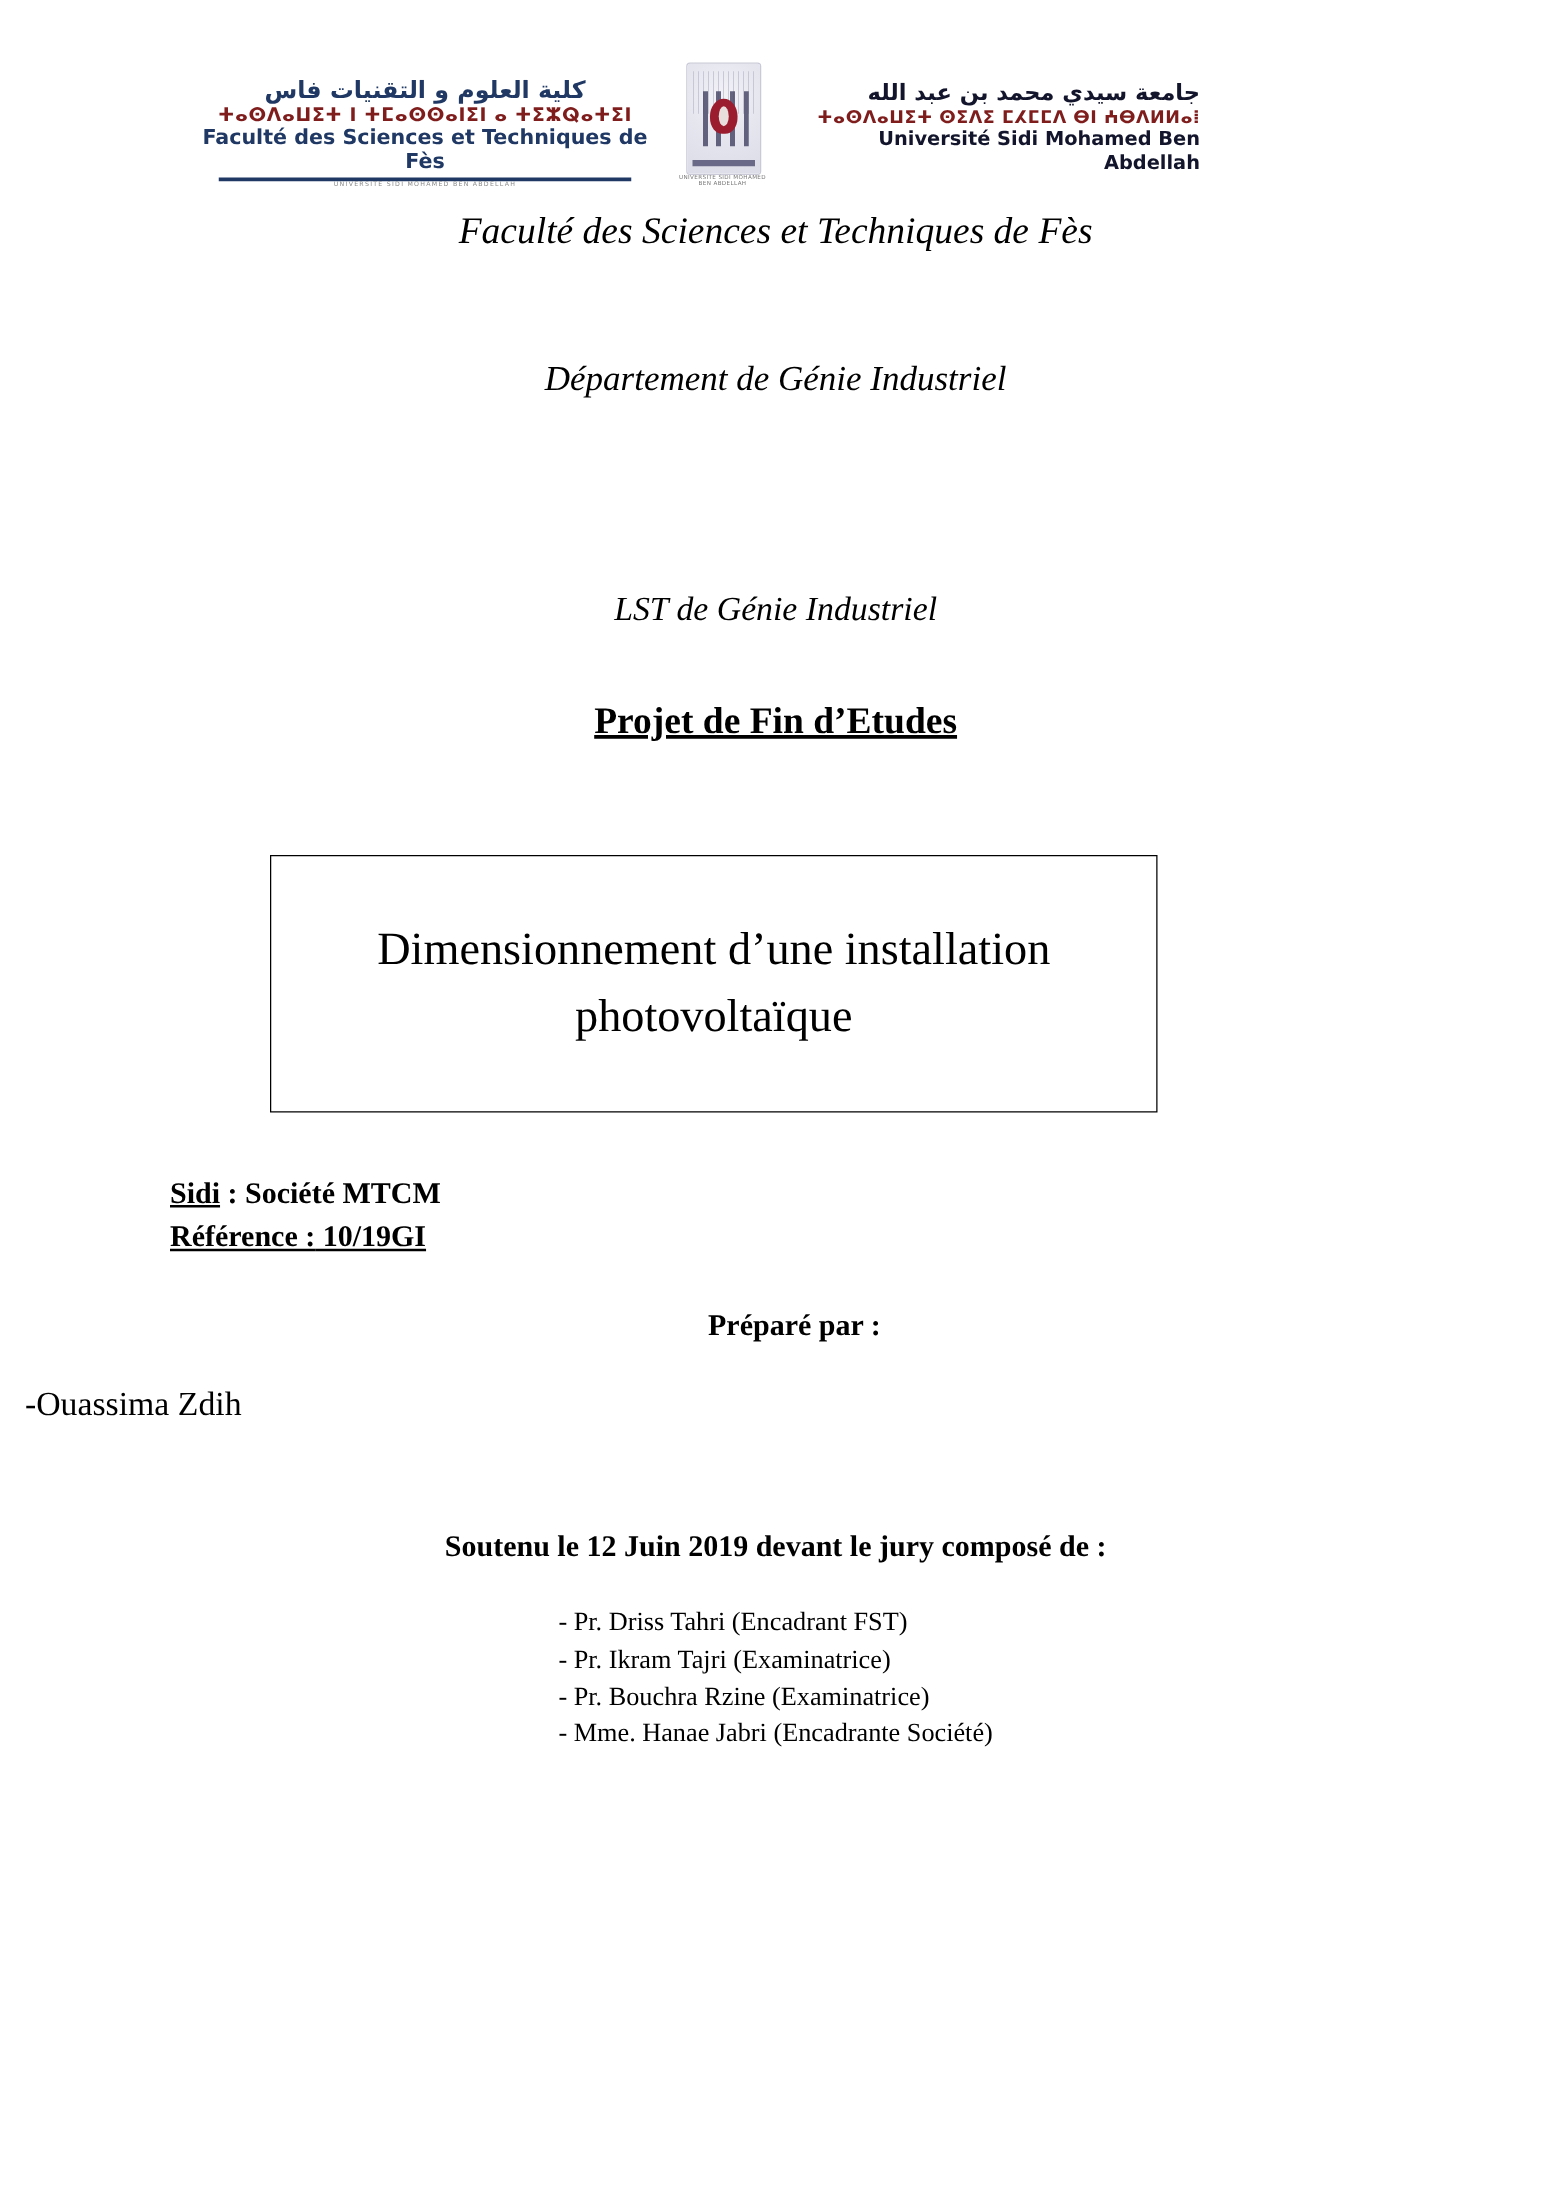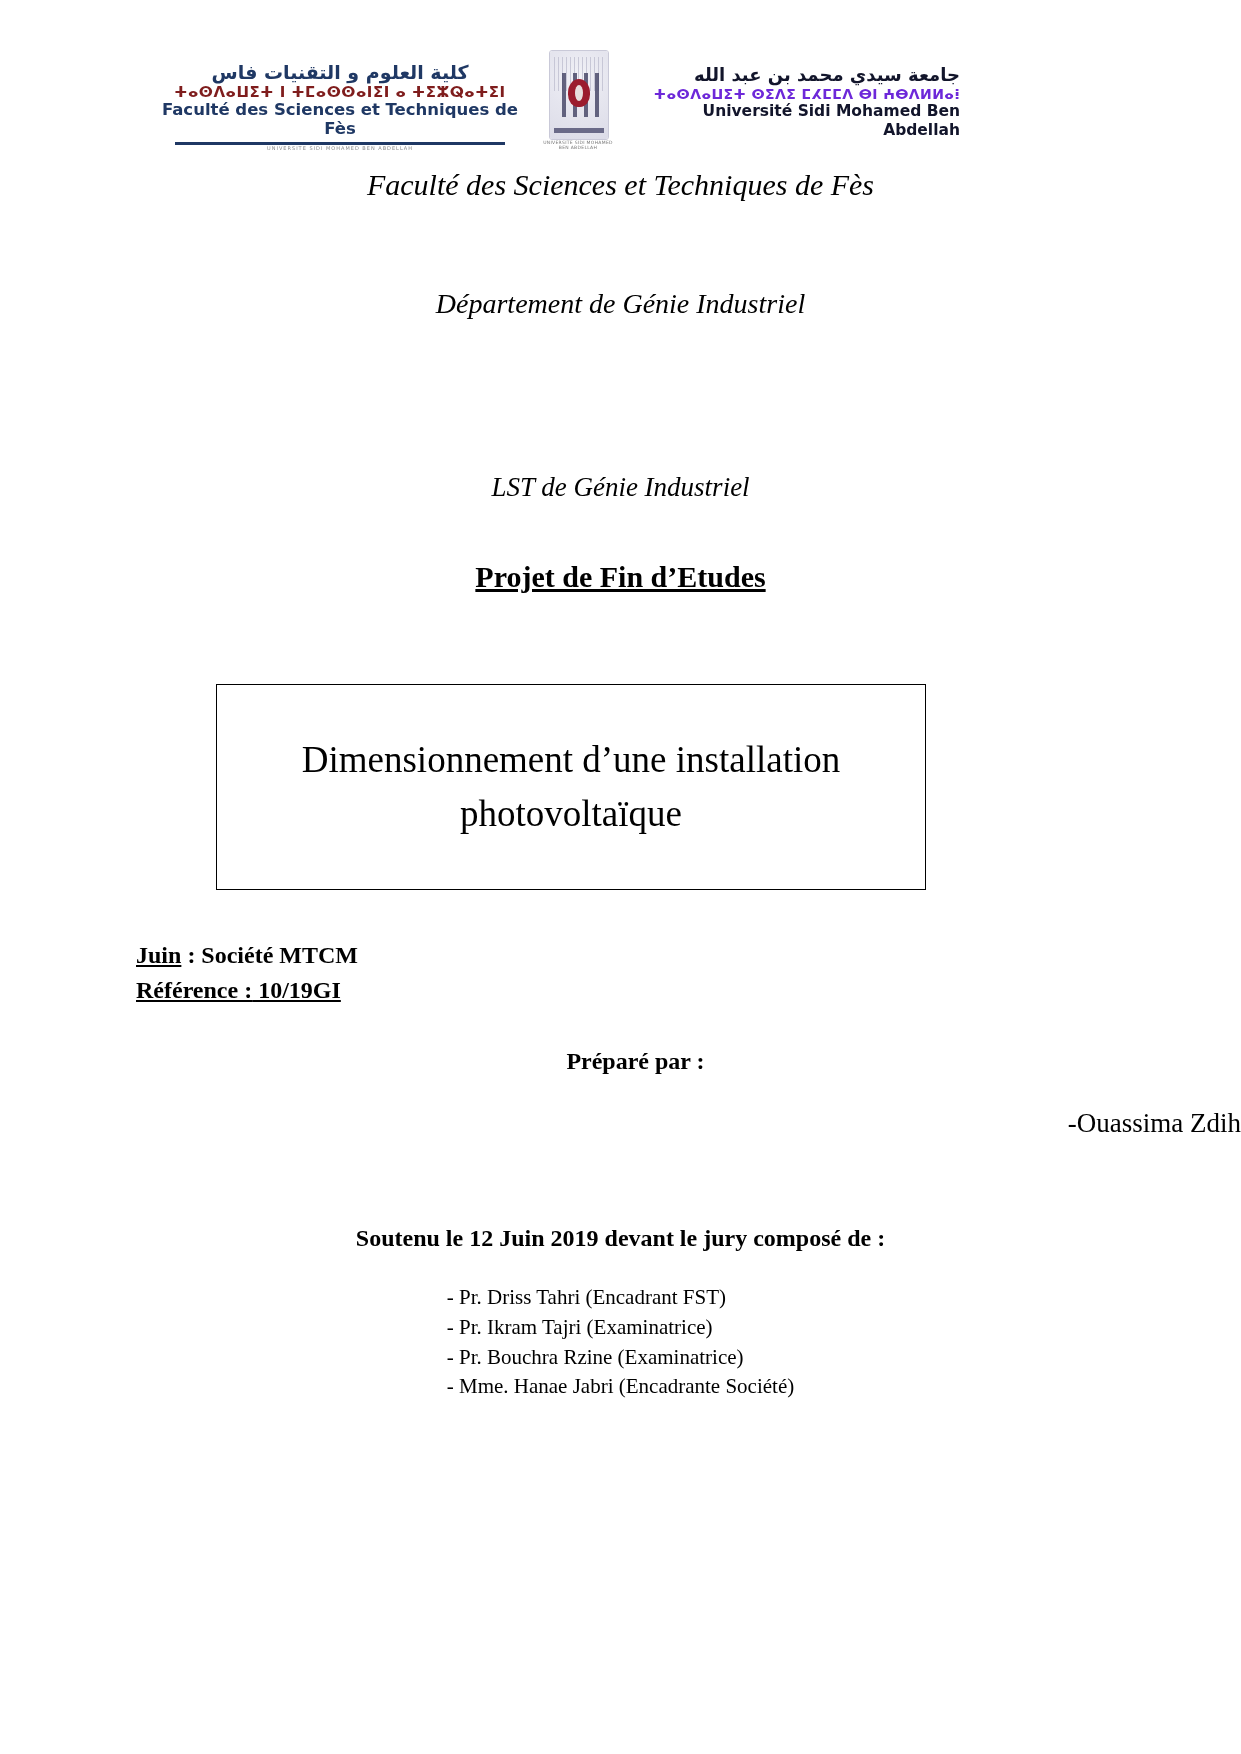--- a/index.html
+++ b/index.html
@@ -175,21 +175,21 @@
     font-family: "DejaVu Sans", sans-serif;
     font-size: 18px;
     font-weight: bold;
     color: #12152b;
     direction: rtl;
   }
   .logo-right .tif {
     font-family: "DejaVu Sans", sans-serif;
     font-size: 14px;
     font-weight: bold;
-    color: #6d28d9;
+    color: #7f1d1d;
     letter-spacing: 0.4px;
   }
   .logo-right .fr {
     font-family: "DejaVu Sans", sans-serif;
     font-size: 15.5px;
     font-weight: bold;
     color: #12152b;
   }
 
   
@@ -259,21 +259,21 @@
     top: 1048px;
     font-size: 24px;
     font-weight: bold;
     text-align: center;
     padding-left: 30px;
     box-sizing: border-box;
   }
   .author-line {
     top: 1108px;
     font-size: 27px;
-    text-align: right;
+    text-align: left;
     padding-left: 20px;
     box-sizing: border-box;
   }
 
   .defense-line {
     top: 1225px;
     font-size: 24px;
     font-weight: bold;
     text-align: center;
   }
@@ -335,21 +335,21 @@
 
   <div class="line lst-line">LST de Génie Industriel</div>
 
   <div class="line pfe-line"><span>Projet de Fin d’Etudes</span></div>
 
   <div class="title-box">
     <div class="title-text">Dimensionnement d’une installation photovoltaïque</div>
   </div>
 
   <div class="meta">
-    <div><span class="u">Juin</span><span> : Société MTCM</span></div>
+    <div><span class="u">Sidi</span><span> : Société MTCM</span></div>
     <div><span class="u">Référence :</span><span class="u">   10/19GI</span></div>
   </div>
 
   <div class="line prep-line">Préparé par :</div>
 
   <div class="line author-line">-Ouassima Zdih</div>
 
   <div class="line defense-line">Soutenu le 12 Juin 2019 devant le jury composé de :</div>
 
   <div class="jury">

